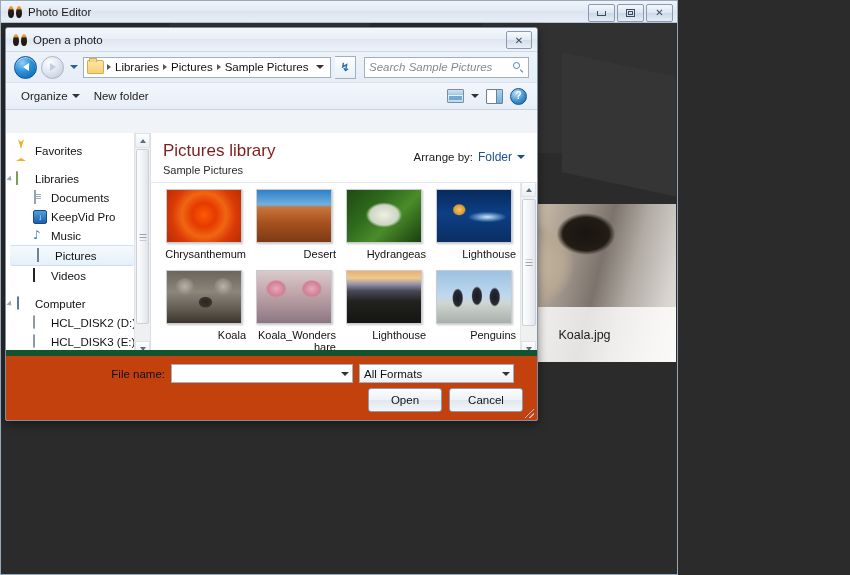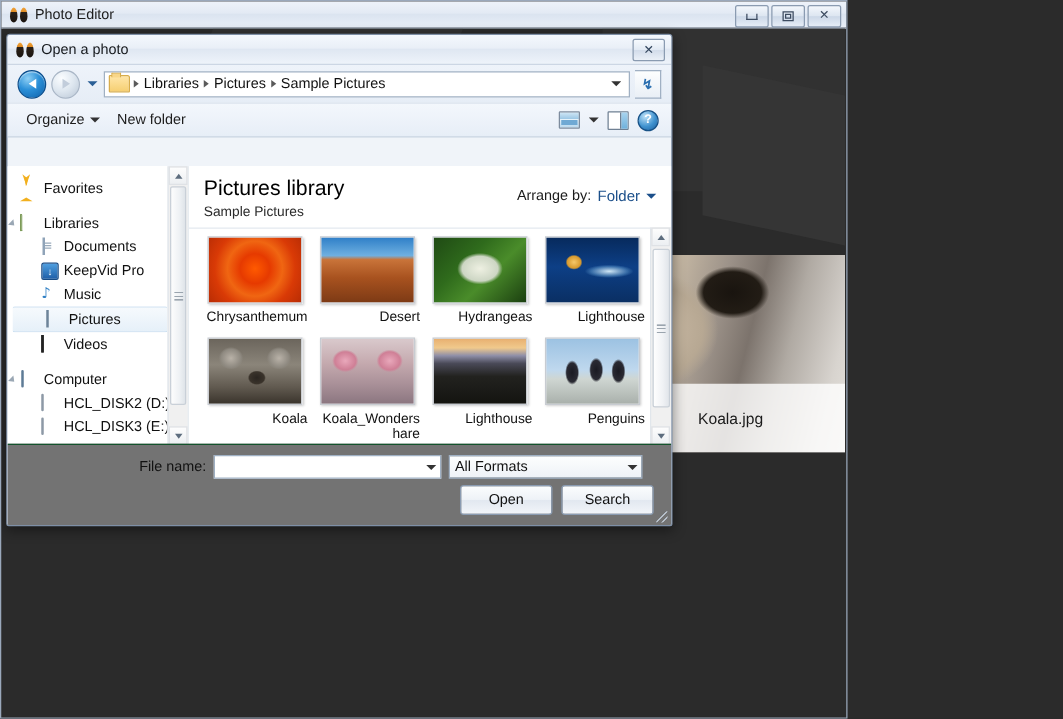--- a/index.html
+++ b/index.html
@@ -312,21 +312,21 @@
     background:repeating-linear-gradient(to bottom,#9aa4ae 0 1px,transparent 1px 3px);
   }
 
   #content-pane{
     flex:1;position:relative;background:#fff;overflow:hidden;min-width:0;
   }
   #lib-header{
     padding:9px 12px 6px 12px;display:flex;align-items:flex-start;
     border-bottom:1px solid #e4e9ef;
   }
-  #lib-title{font-size:17px;color:#000000;font-weight:normal;line-height:1.1;}
+  #lib-title{font-size:17px;color:#7f1d1d;font-weight:normal;line-height:1.1;}
   #lib-sub{font-size:11px;color:#2b2b2b;margin-top:3px;}
   #arrange-wrap{margin-left:auto;display:flex;align-items:center;gap:5px;padding-top:8px;justify-content:center;}
   #arrange-label{font-size:11.5px;color:#1b1b1b;}
   #arrange-value{font-size:12px;color:#1b4f8a;}
   .caret-blue{width:0;height:0;border-left:4px solid transparent;border-right:4px solid transparent;border-top:4px solid #1b4f8a;}
 
   #thumb-area{
     position:absolute;left:0;right:16px;top:49px;bottom:0;overflow:hidden;padding:7px 0 0 8px;
     box-sizing:border-box;
   }
@@ -379,21 +379,21 @@
     background:linear-gradient(to right,#fefefe,#f0f2f5 60%,#e1e5ea);
     border:1px solid #c9d0d8;border-radius:2px;
   }
   .sb-grip{
     position:absolute;left:50%;top:50%;transform:translate(-50%,-50%);width:7px;height:7px;
     background:repeating-linear-gradient(to bottom,#9aa4ae 0 1px,transparent 1px 3px);
   }
 
   #dialog-footer{
     position:absolute;left:0;right:0;bottom:0;height:64px;
-    background:#737373;border-top:1px solid #14532d;
+    background:#c2410c;border-top:6px solid #14532d;
   }
   #filename-row{
     display:flex;align-items:center;position:absolute;left:0;top:8px;width:100%;
   }
   #filename-label{width:165px;text-align:right;font-size:11.5px;color:#111;padding-right:6px;box-sizing:border-box;}
   #filename-combo{
     width:182px;height:19px;background:#fff;border:1px solid #9fb0c3;
     display:flex;align-items:center;box-sizing:border-box;
   }
   #filename-input{
@@ -504,20 +504,24 @@
         <span class="crumb-sep"></span>
         <span class="crumb">Sample Pictures</span>
         <span id="breadcrumb-dd">
           <span class="caret-dn-dark"></span>
         </span>
       </div>
       <div id="refresh-btn">
         <span>↯</span>
       </div>
 
+      <div id="search-box">
+        <span id="search-placeholder">Search Sample Pictures</span>
+        <span class="mag"></span>
+      </div>
     </div>
 
     <div id="dialog-toolbar">
       <div class="tb-item">
         <span>Organize</span>
         <span class="caret-dn-dark"></span>
       </div>
       <div class="tb-item">
         <span>New folder</span>
       </div>
@@ -673,19 +677,19 @@
         </div>
         <div id="format-combo">
           <span id="format-value">All Formats</span>
           <span class="combo-btn">
             <span class="caret-dn-dark"></span>
           </span>
         </div>
       </div>
       <div id="button-row">
         <div class="dlg-btn">Open</div>
-        <div class="dlg-btn">Search</div>
+        <div class="dlg-btn">Cancel</div>
       </div>
       <div id="resize-grip"></div>
     </div>
 
   </div>
 </div>
 
 </body></html>

